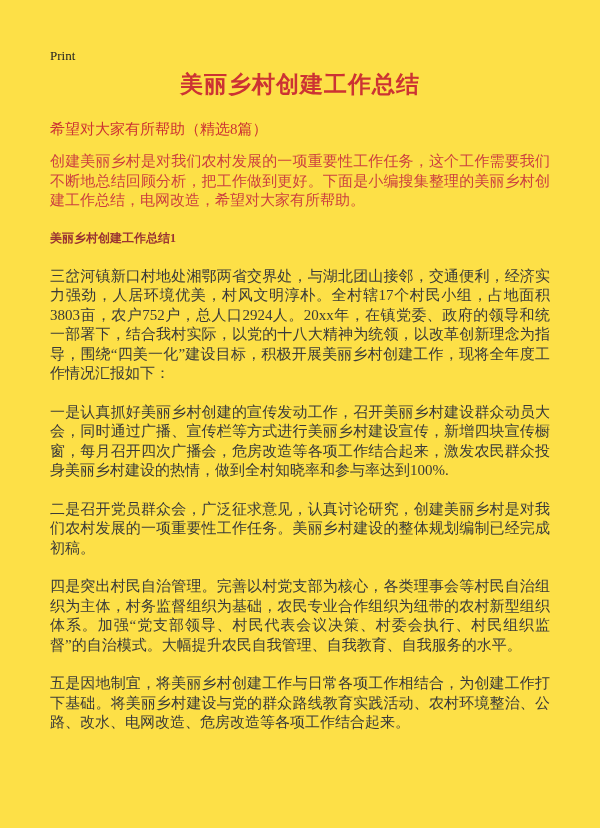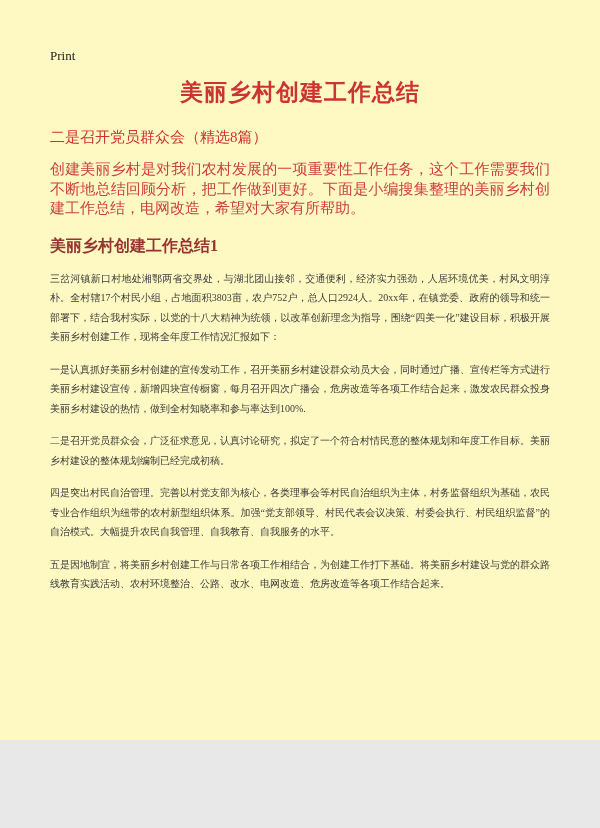--- a/index.html
+++ b/index.html
@@ -1,35 +1,35 @@
 <!DOCTYPE html>
 <html><head>
 <meta charset="utf-8">
 <style>
   * { margin: 0; padding: 0; box-sizing: border-box; }
   html, body { background: #e8e8e8; }
   .page {
     position: relative;
     width: 600px;
-    height: 740px;
+    height: 828px;
     margin: 0 auto;
-    background: #fef9c3;
+    background: #fde047;
     overflow: hidden;
     font-family: "Liberation Serif", "DejaVu Serif", serif;
     padding: 46px 50px 0 50px;
   }
   .print-link {
     font-size: 13px;
     color: #222222;
     display: inline-block;
     cursor: pointer;
     text-decoration: none;
   }
   .doc-title {
-    margin-top: 16px;
+    margin-top: 8px;
     text-align: center;
     font-size: 23px;
     font-weight: bold;
     color: #cc3333;
     letter-spacing: 1px;
     line-height: 26px;
   }
   .doc-subtitle {
     margin-top: 22px;
     font-size: 15px;
@@ -38,52 +38,52 @@
   }
   .intro {
     margin-top: 13px;
     font-size: 15px;
     color: #cc4040;
     line-height: 19.5px;
     text-align: justify;
   }
   .section-heading {
     margin-top: 17px;
-    font-size: 16px;
+    font-size: 12px;
     font-weight: bold;
     color: #993333;
     line-height: 20px;
   }
   .body-para {
-    margin-top: 13px;
-    font-size: 10px;
+    margin-top: 19px;
+    font-size: 15px;
     color: #3a3a3a;
     line-height: 19.5px;
     text-align: justify;
   }
 </style>
 </head>
 <body>
 
 <div class="page">
 
   <a class="print-link">Print</a>
 
   <h1 class="doc-title">美丽乡村创建工作总结</h1>
 
-  <div class="doc-subtitle">二是召开党员群众会（精选8篇）</div>
+  <div class="doc-subtitle">希望对大家有所帮助（精选8篇）</div>
 
   <p class="intro">创建美丽乡村是对我们农村发展的一项重要性工作任务，这个工作需要我们不断地总结回顾分析，把工作做到更好。下面是小编搜集整理的美丽乡村创建工作总结，电网改造，希望对大家有所帮助。</p>
 
   <h2 class="section-heading">美丽乡村创建工作总结1</h2>
 
   <p class="body-para">三岔河镇新口村地处湘鄂两省交界处，与湖北团山接邻，交通便利，经济实力强劲，人居环境优美，村风文明淳朴。全村辖17个村民小组，占地面积3803亩，农户752户，总人口2924人。20xx年，在镇党委、政府的领导和统一部署下，结合我村实际，以党的十八大精神为统领，以改革创新理念为指导，围绕“四美一化”建设目标，积极开展美丽乡村创建工作，现将全年度工作情况汇报如下：</p>
 
   <p class="body-para">一是认真抓好美丽乡村创建的宣传发动工作，召开美丽乡村建设群众动员大会，同时通过广播、宣传栏等方式进行美丽乡村建设宣传，新增四块宣传橱窗，每月召开四次广播会，危房改造等各项工作结合起来，激发农民群众投身美丽乡村建设的热情，做到全村知晓率和参与率达到100%.</p>
 
-  <p class="body-para">二是召开党员群众会，广泛征求意见，认真讨论研究，拟定了一个符合村情民意的整体规划和年度工作目标。美丽乡村建设的整体规划编制已经完成初稿。</p>
+  <p class="body-para">二是召开党员群众会，广泛征求意见，认真讨论研究，创建美丽乡村是对我们农村发展的一项重要性工作任务。美丽乡村建设的整体规划编制已经完成初稿。</p>
 
 
   <p class="body-para">四是突出村民自治管理。完善以村党支部为核心，各类理事会等村民自治组织为主体，村务监督组织为基础，农民专业合作组织为纽带的农村新型组织体系。加强“党支部领导、村民代表会议决策、村委会执行、村民组织监督”的自治模式。大幅提升农民自我管理、自我教育、自我服务的水平。</p>
 
   <p class="body-para">五是因地制宜，将美丽乡村创建工作与日常各项工作相结合，为创建工作打下基础。将美丽乡村建设与党的群众路线教育实践活动、农村环境整治、公路、改水、电网改造、危房改造等各项工作结合起来。</p>
 
 </div>
 
 </body></html>

